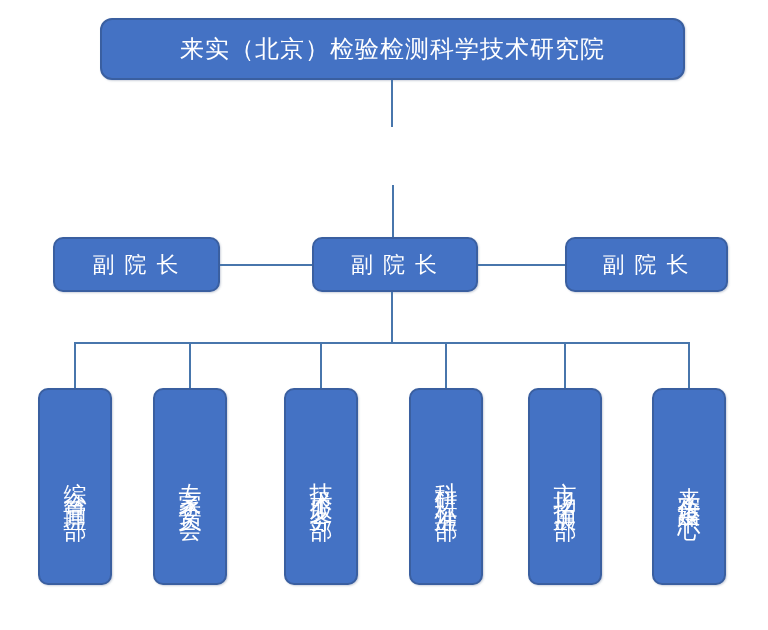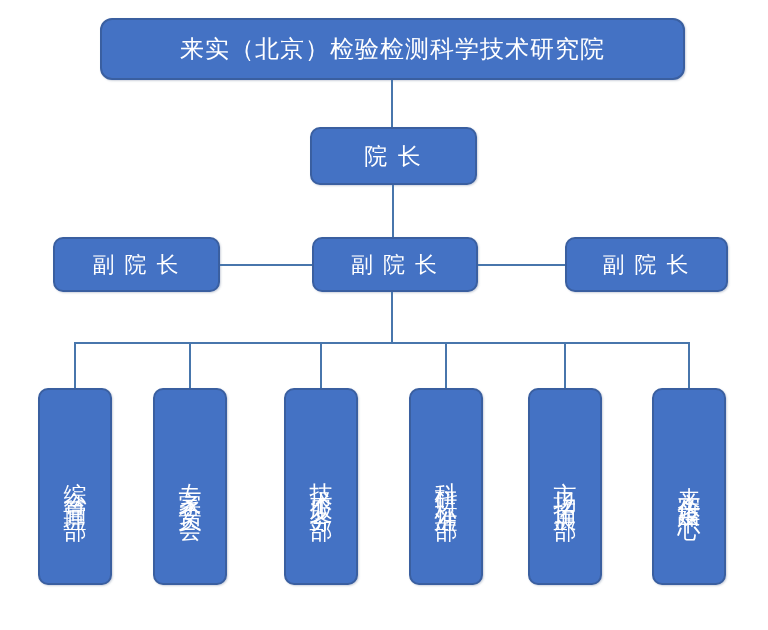--- a/index.html
+++ b/index.html
@@ -68,23 +68,20 @@
 <body>
 
 <div id="canvas">
 
   <div class="box box-root">
     <span>来实（北京）检验检测科学技术研究院</span>
   </div>
 
   <div class="line line-v" style="left:391px; top:80px; height:47px;"></div>
 
-  <div class="box box-president">
-    <span>院 长</span>
-  </div>
 
   <div class="line line-v" style="left:392px; top:185px; height:52px;"></div>
 
   <div class="box box-vp box-vp-left">
     <span>副 院 长</span>
   </div>
   <div class="box box-vp box-vp-mid">
     <span>副 院 长</span>
   </div>
   <div class="box box-vp box-vp-right">

